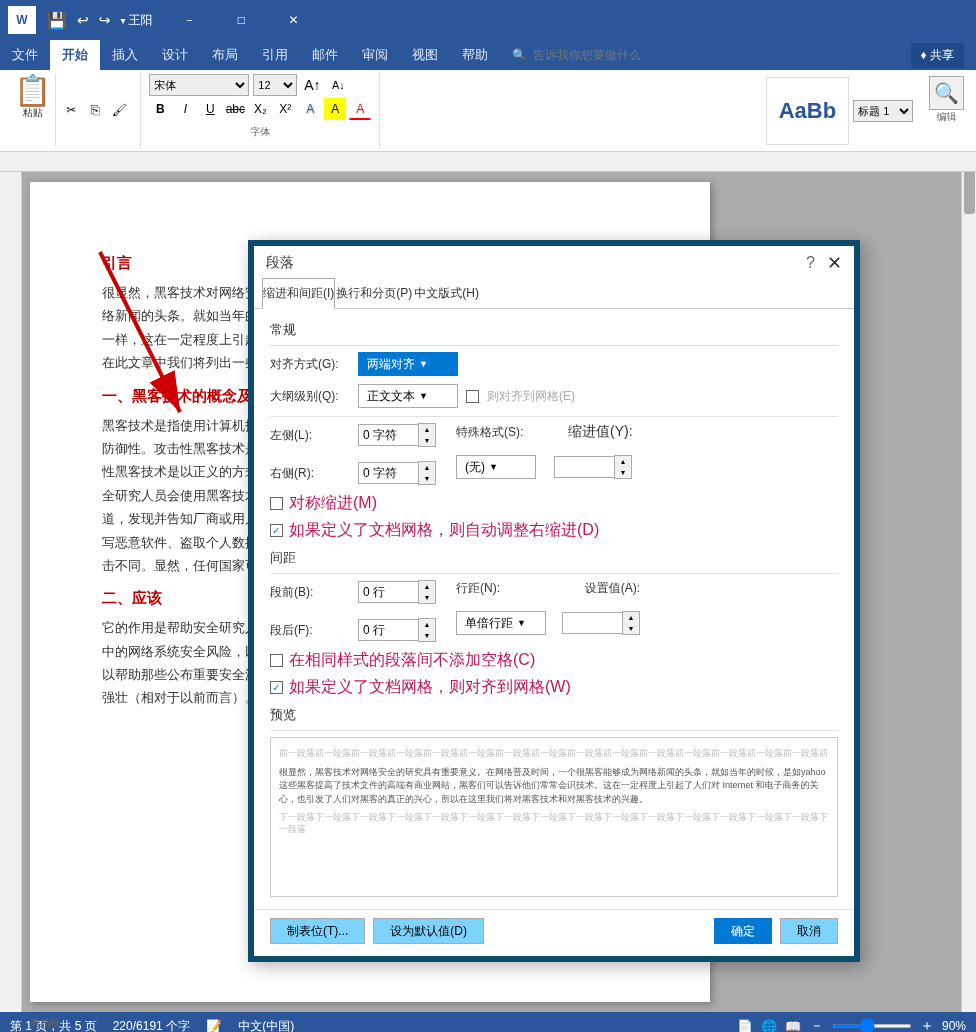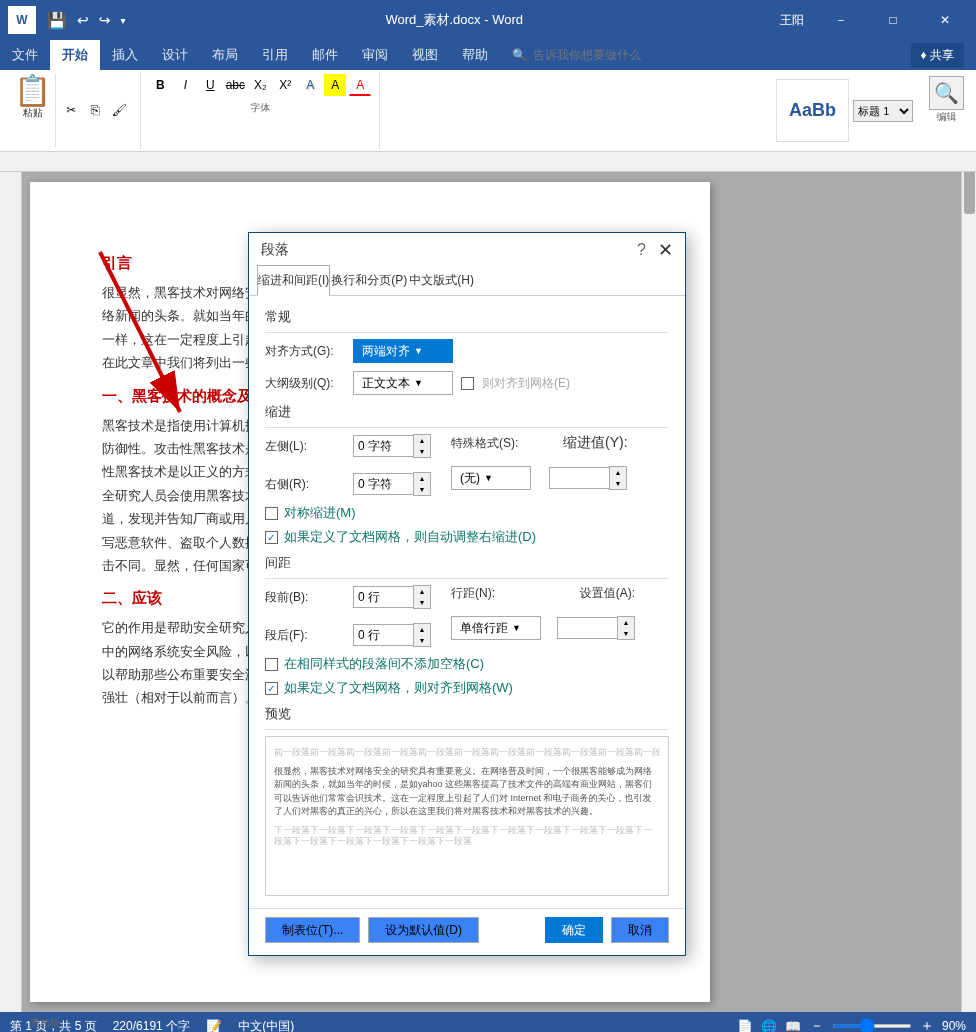--- a/index.html
+++ b/index.html
@@ -27,73 +27,70 @@
     .font-format-btn.italic { font-style: italic; }
     .font-format-btn.underline { text-decoration: underline; }
 
     
     .section-heading { color: #c00000; font-size: 15px; font-weight: bold; margin: 12px 0 8px 0; }
     .doc-text { font-size: 13px; line-height: 1.8; color: #333; margin-bottom: 4px; }
 
     
     .status-bar { background: #2b579a; height: 28px; display: flex; align-items: center; padding: 0 10px; color: white; font-size: 12px; gap: 16px; }
     .status-bar-right { margin-left: auto; display: flex; align-items: center; gap: 8px; }
-    .dialog { position: absolute; top: 80px; left: 248px; width: 438px; background: #fff; border: 1px solid #0c4a6e; box-shadow: 4px 4px 16px rgba(0,0,0,0.3); z-index: 200; }
+    .dialog { position: absolute; top: 88px; left: 248px; width: 612px; background: #fff; border: 6px solid #0c4a6e; box-shadow: 4px 4px 16px rgba(0,0,0,0.3); z-index: 200; }
     .dialog-titlebar { background: #fff; padding: 8px 12px 0 12px; display: flex; align-items: center; justify-content: space-between; }
     .dialog-controls { display: flex; align-items: center; gap: 12px; }
     .dialog-help { color: #666; font-size: 16px; cursor: pointer; }
     .dialog-close { color: #333; font-size: 18px; cursor: pointer; line-height: 1; }
     .dialog-tabs { display: flex; border-bottom: 1px solid #ccc; padding: 0 8px; margin: 6px 0 0 0; }
     .dialog-tab { padding: 6px 0; cursor: pointer; font-size: 12px; color: #333; border: 1px solid transparent; margin-bottom: -1px; text-align: right; }
     .dialog-tab.active { background: #fff; border-color: #aaa #aaa #fff #aaa; color: #333; }
     .dialog-body { padding: 12px 16px; }
     .form-row { display: flex; align-items: center; margin-bottom: 8px; gap: 8px; }
     .form-label { font-size: 12px; color: #333; width: 80px; flex-shrink: 0; }
     .form-select-blue { background: #0078d4; color: white; border: 1px solid #0078d4; height: 24px; padding: 0 8px; font-size: 12px; display: inline-flex; align-items: center; gap: 4px; min-width: 100px; }
     .form-select-white { background: white; border: 1px solid #aaa; height: 24px; padding: 0 8px; font-size: 12px; display: inline-flex; align-items: center; gap: 4px; min-width: 100px; }
     .dropdown-arrow { font-size: 9px; }
     .checkbox-row { display: flex; align-items: center; gap: 6px; margin-bottom: 6px; }
     .checkbox { width: 13px; height: 13px; border: 1px solid #666; display: inline-flex; align-items: center; justify-content: center; background: white; cursor: pointer; flex-shrink: 0; }
     .checkbox.checked { background: white; }
     .checkbox.checked::after { content: '✓'; font-size: 10px; color: #0078d4; }
-    .checkbox-label { font-size: 13px; color: #0f766e; }
+    .checkbox-label { font-size: 16px; color: #be185d; }
     .spinbox { display: flex; align-items: center; }
     .spinbox-input { width: 60px; height: 22px; border: 1px solid #aaa; border-right: none; padding: 0 4px; font-size: 12px; text-align: left; }
     .spinbox-btns { display: flex; flex-direction: column; border: 1px solid #aaa; }
     .spinbox-btn { width: 16px; height: 11px; display: flex; align-items: center; justify-content: center; cursor: pointer; background: #f0f0f0; font-size: 7px; border: none; }
 
     .divider-line { border: none; border-top: 1px solid #e0e0e0; margin: 6px 0; }
     .preview-box { border: 1px solid #ccc; padding: 8px; min-height: 160px; background: white; font-size: 10px; line-height: 1.4; color: #666; overflow: hidden; }
     .preview-gray-line { color: #bbb; font-size: 9px; line-height: 1.3; margin: 2px 0; overflow: hidden; white-space: nowrap; }
     .preview-text { font-size: 9px; color: #555; line-height: 1.5; margin: 6px 0; }
     .preview-gray-line2 { color: #bbb; font-size: 9px; line-height: 1.3; margin: 2px 0; }
 
     .dialog-footer { display: flex; align-items: center; padding: 8px 16px 12px 16px; gap: 8px; border-top: 1px solid #e0e0e0; }
-    .footer-btn { height: 26px; padding: 0 16px; font-size: 12px; cursor: pointer; border: 1px solid #aaa; background: #3b82f6; }
+    .footer-btn { height: 26px; padding: 0 16px; font-size: 12px; cursor: pointer; border: 1px solid #aaa; background: #7dd3fc; }
     .footer-btn.primary { background: #0078d4; color: white; border-color: #0078d4; }
     .ribbon-tab-area { display: flex; background: #2b579a; }
 
     
     .command-bar { background: #fff; min-height: 82px; border-bottom: 1px solid #d0d0d0; display: flex; padding: 2px 4px; gap: 0; }
     .cmd-group { display: flex; flex-direction: column; padding: 2px 6px; border-right: 1px solid #e0e0e0; }
     .cmd-group-name { font-size: 10px; color: #666; text-align: center; margin-top: 2px; border-top: 1px solid transparent; padding-top: 2px; }
   </style>
 </head>
 <body>
 
 <div class="title-bar">
   <div class="title-bar-left">
     <span style="background:#fff;color:#2b579a;font-weight:bold;font-size:12px;width:28px;height:28px;display:flex;align-items:center;justify-content:center;margin-right:4px;">W</span>
     <span style="color:white;font-size:16px;cursor:pointer;padding:0 3px;">💾</span>
     <span style="color:white;font-size:14px;cursor:pointer;padding:0 3px;">↩</span>
     <span style="color:white;font-size:14px;cursor:pointer;padding:0 3px;">↪</span>
     <span style="color:white;font-size:10px;cursor:pointer;padding:0 3px;">▾</span>
-  </div>
-  <div class="title-bar-center">
-    <span>Word_素材.docx - Word</span>
   </div>
   <div class="title-bar-right">
     <span style="color:white;font-size:12px;margin-right:8px;">王阳</span>
     <span class="window-btn">－</span>
     <span class="window-btn">□</span>
     <span class="window-btn close">✕</span>
   </div>
 </div>
 
 <div class="ribbon-tab-area">
@@ -127,36 +124,46 @@
       <div style="display:flex;align-items:center;gap:2px;margin-bottom:2px;">
         <span class="small-icon-btn" title="剪切">✂</span>
         <span class="small-icon-btn" title="复制">⎘</span>
         <span class="small-icon-btn" title="格式刷">🖌</span>
       </div>
     </div>
     <div class="cmd-group-name" style="position:absolute;bottom:2px;left:0;width:90px;text-align:center;font-size:10px;color:#666;">剪贴板</div>
   </div>
 
   <div style="padding:2px 8px;border-right:1px solid #e0e0e0;min-width:200px;position:relative;">
+    <div style="display:flex;align-items:center;gap:4px;margin-bottom:2px;">
+      <select style="height:22px;border:1px solid #aaa;font-size:11px;width:100px;">
+        <option>宋体</option>
+      </select>
+      <select style="height:22px;border:1px solid #aaa;font-size:11px;width:44px;">
+        <option>12</option>
+      </select>
+      <span class="font-format-btn" style="font-size:14px;">A↑</span>
+      <span class="font-format-btn" style="font-size:11px;">A↓</span>
+    </div>
     <div style="display:flex;align-items:center;gap:3px;">
       <span class="font-format-btn bold">B</span>
       <span class="font-format-btn italic">I</span>
       <span class="font-format-btn underline">U</span>
       <span class="font-format-btn" style="text-decoration:line-through;">abc</span>
       <span class="font-format-btn">X₂</span>
       <span class="font-format-btn">X²</span>
       <span class="font-format-btn" style="color:#2b579a;text-shadow:1px 1px 2px #aaa;">A</span>
       <span class="font-format-btn" style="background:yellow;padding:0 2px;">A</span>
       <span class="font-format-btn" style="color:red;border-bottom:2px solid red;">A</span>
     </div>
     <div class="cmd-group-name" style="font-size:10px;color:#666;margin-top:2px;">字体</div>
   </div>
 
   <div style="margin-left:auto;display:flex;align-items:center;gap:4px;padding:4px 8px;">
-    <div style="border:1px solid #ddd;padding:20px 12px;font-size:18px;cursor:pointer;">
+    <div style="border:1px solid #ddd;padding:20px 12px;font-size:22px;cursor:pointer;">
       <span style="color:#2b579a;font-weight:bold;">AaBb</span>
     </div>
     <div style="display:flex;flex-direction:column;align-items:center;border-radius:11px;">
       <select style="height:22px;border:1px solid #aaa;font-size:11px;min-width:60px;">
         <option>标题 1</option>
       </select>
     </div>
   </div>
 
   <div style="display:flex;flex-direction:column;align-items:center;padding:4px 8px;">
@@ -231,21 +238,20 @@
       <div class="form-row">
         <div class="form-label">大纲级别(Q):</div>
         <div class="form-select-white">
           <span>正文文本</span>
           <span class="dropdown-arrow">▼</span>
         </div>
         <div class="checkbox"></div>
         <span style="font-size:12px;color:#aaa;">则对齐到网格(E)</span>
       </div>
 
-      <div style="font-size:13px;color:#333;margin:8px 0 4px 0;">缩进</div>
       <hr class="divider-line">
       <div style="display:flex;gap:20px;">
         <div style="display:flex;flex-direction:column;gap:6px;">
           <div class="form-row">
             <div class="form-label">左侧(L):</div>
             <div class="spinbox">
               <input type="text" class="spinbox-input" value="0 字符" style="">
               <div class="spinbox-btns">
                 <button class="spinbox-btn">▲</button>
                 <button class="spinbox-btn">▼</button>

